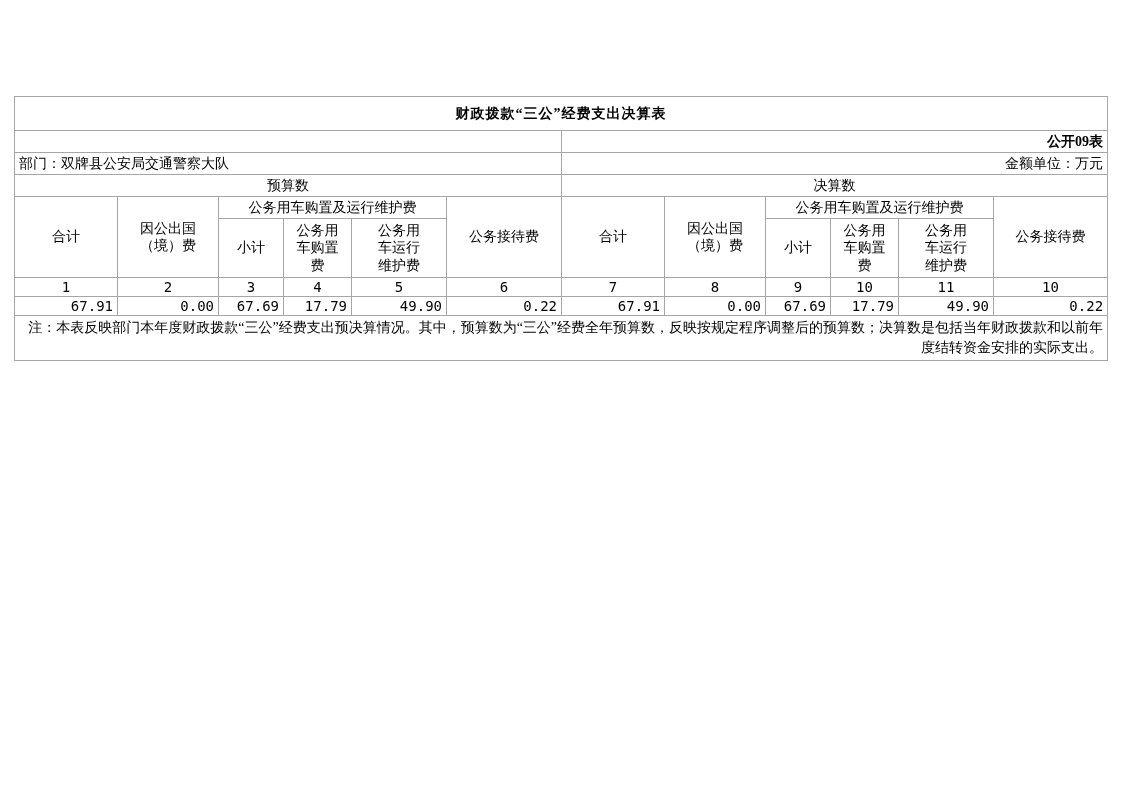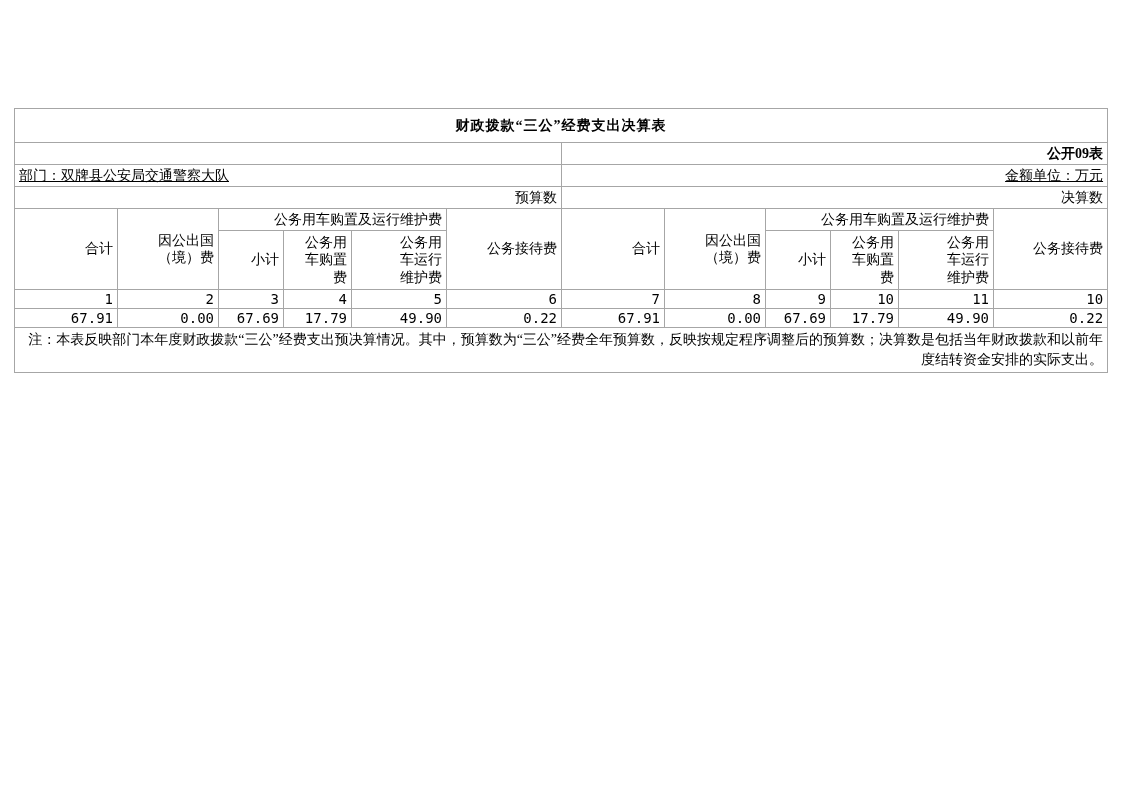--- a/index.html
+++ b/index.html
@@ -10,49 +10,49 @@
   body {
     width: 1122px;
     height: 793px;
     position: relative;
     font-family: "Liberation Serif", "DejaVu Serif", serif;
     color: #000000;
   }
   table.doc-table {
     position: absolute;
     left: 14px;
-    top: 108px;
+    top: 96px;
     width: 1094px;
     border-collapse: collapse;
     table-layout: fixed;
   }
   table.doc-table td {
     border: 1px solid #a6a6a6;
     font-size: 14px;
     padding: 0 4px;
     overflow: hidden;
     vertical-align: middle;
   }
   tr.r-title  { height: 34px; }
   tr.r-meta1  { height: 22px; padding-left: 28px; }
-  tr.r-meta2  { height: 22px; text-decoration: underline; }
+  tr.r-meta2  { height: 22px; }
   tr.r-band   { height: 22px; }
   tr.r-group  { height: 22px; }
   tr.r-sub    { height: 59px; }
   tr.r-nums   { height: 19px; }
   tr.r-vals   { height: 19px; border-radius: 9px; }
   tr.r-note   { height: 45px; }
 
   .title-cell {
     font-size: 22px;
     font-weight: bold;
     text-align: center;
     letter-spacing: 1px;
   }
-  .center { text-align: right; }
+  .center { text-align: center; }
   .right  { text-align: right; }
   .bold   { font-weight: bold; }
   .mono   {
     font-family: "DejaVu Sans Mono", "Liberation Mono", monospace;
     font-size: 15px;
   }
   .pre    { white-space: pre-line; line-height: 1.25; font-family: Liberation Serif, serif; }
   .thick-top td { border-top: 2px solid #000000; }
   .note-cell {
     font-size: 15px;

